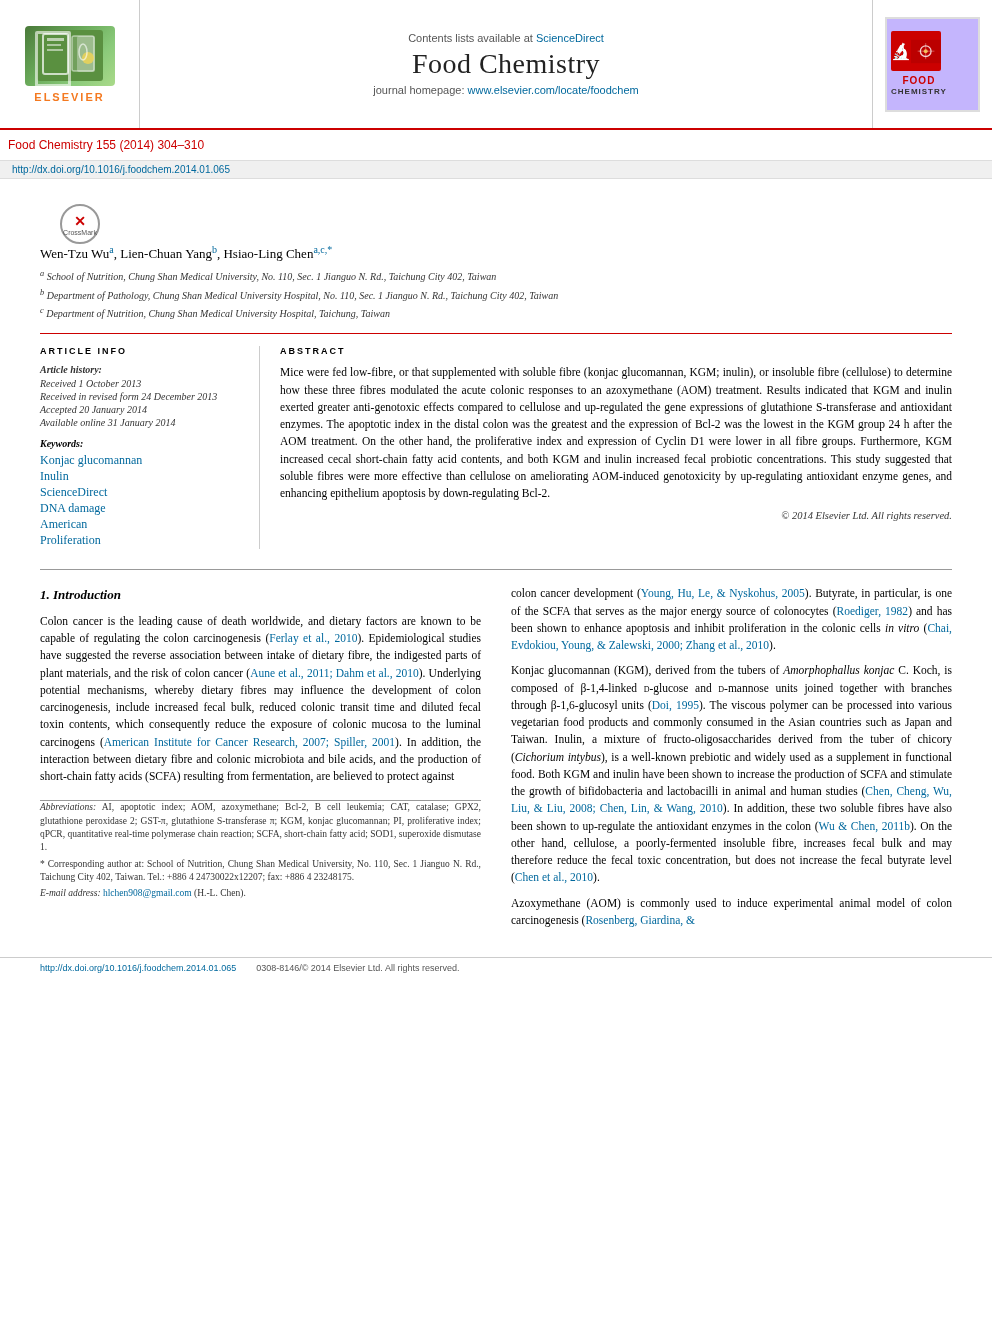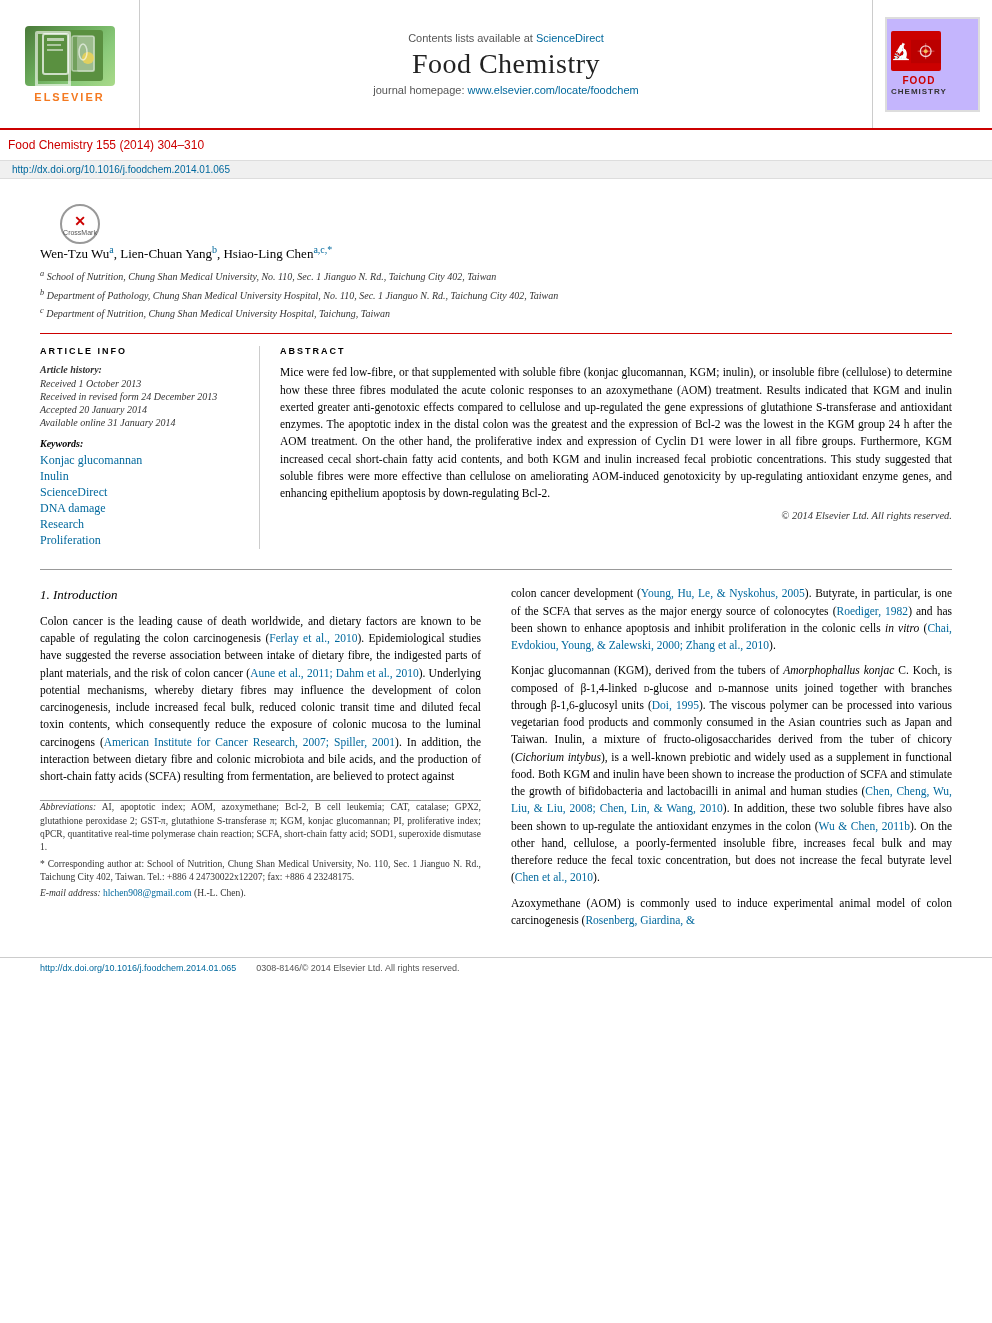--- a/index.html
+++ b/index.html
@@ -316,21 +316,21 @@
     }
     .body-col {
       flex: 1;
       font-size: 11.5px;
       line-height: 1.5;
       color: #000;
       text-align: justify;
     }
     .body-col h2 {
       font-size: 13px;
-      font-weight: normal;
+      font-weight: bold;
       color: #000;
       margin-bottom: 8px;
       font-style: italic;
     }
     .body-col p {
       margin-bottom: 8px;
     }
     .body-col a {
       color: #00689d;
       text-decoration: none;
@@ -448,21 +448,21 @@
         <div class="hist-entry">Received in revised form 24 December 2013</div>
         <div class="hist-entry">Accepted 20 January 2014</div>
         <div class="hist-entry">Available online 31 January 2014</div>
       </div>
       <div class="keywords-section">
         <span class="kw-label">Keywords:</span>
         <span class="keyword-item">Konjac glucomannan</span>
         <span class="keyword-item">Inulin</span>
         <span class="keyword-item">ScienceDirect</span>
         <span class="keyword-item">DNA damage</span>
-        <span class="keyword-item">Research</span>
+        <span class="keyword-item">American</span>
         <span class="keyword-item">Proliferation</span>
       </div>
     </div>
 
     <div class="abstract-section">
       <div class="section-heading">ABSTRACT</div>
       <div class="abstract-text">Mice were fed low-fibre, or that supplemented with soluble fibre (konjac glucomannan, KGM; inulin), or insoluble fibre (cellulose) to determine how these three fibres modulated the acute colonic responses to an azoxymethane (AOM) treatment. Results indicated that KGM and inulin exerted greater anti-genotoxic effects compared to cellulose and up-regulated the gene expressions of glutathione S-transferase and antioxidant enzymes. The apoptotic index in the distal colon was the greatest and the expression of Bcl-2 was the lowest in the KGM group 24 h after the AOM treatment. On the other hand, the proliferative index and expression of Cyclin D1 were lower in all fibre groups. Furthermore, KGM increased cecal short-chain fatty acid contents, and both KGM and inulin increased fecal probiotic concentrations. This study suggested that soluble fibres were more effective than cellulose on ameliorating AOM-induced genotoxicity by up-regulating antioxidant enzyme genes, and enhancing epithelium apoptosis by down-regulating Bcl-2.</div>
       <div class="copyright">© 2014 Elsevier Ltd. All rights reserved.</div>
     </div>
   </div>

